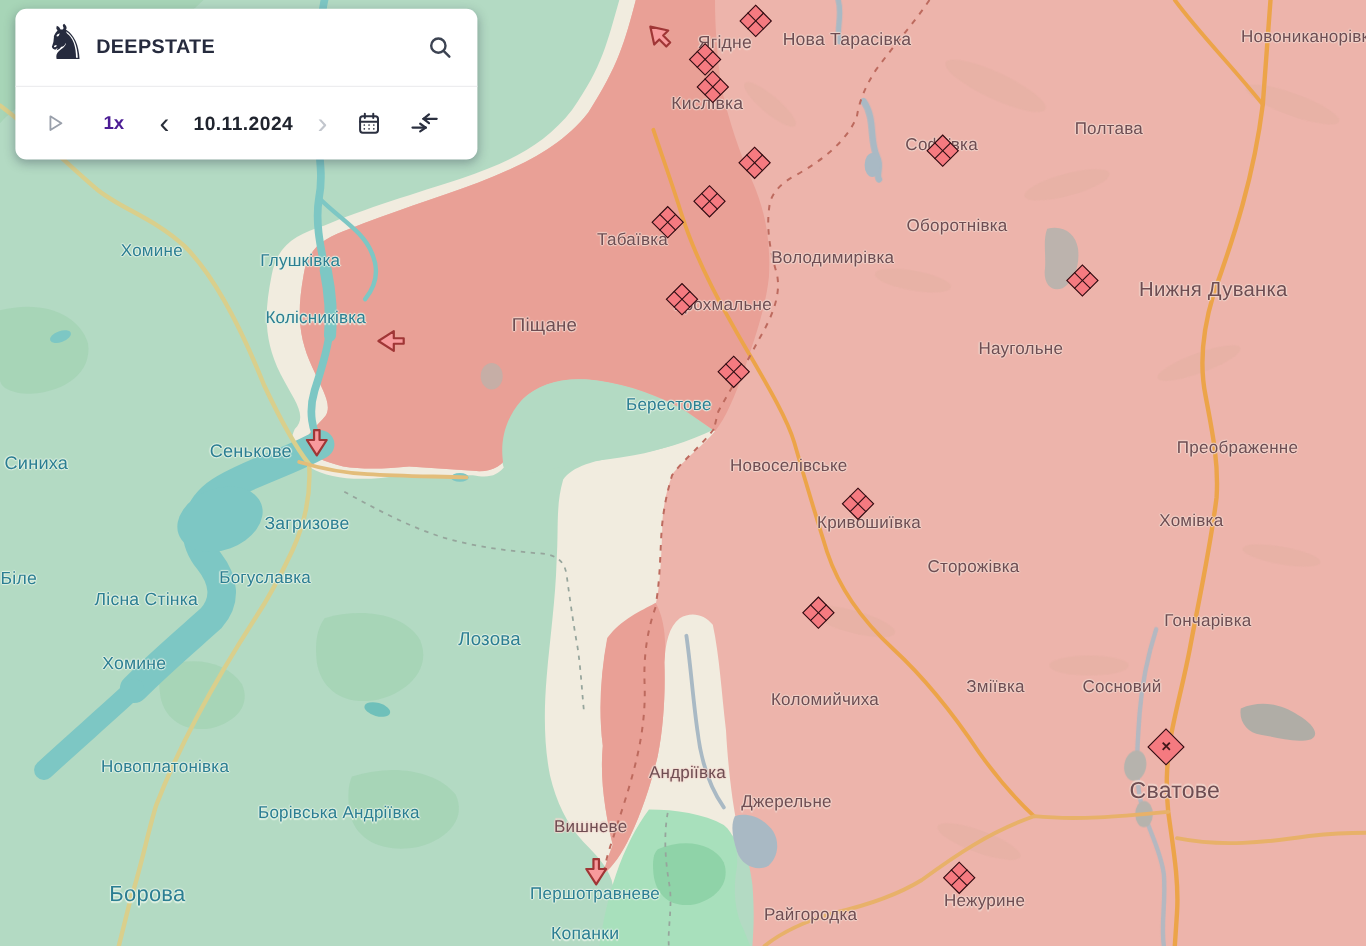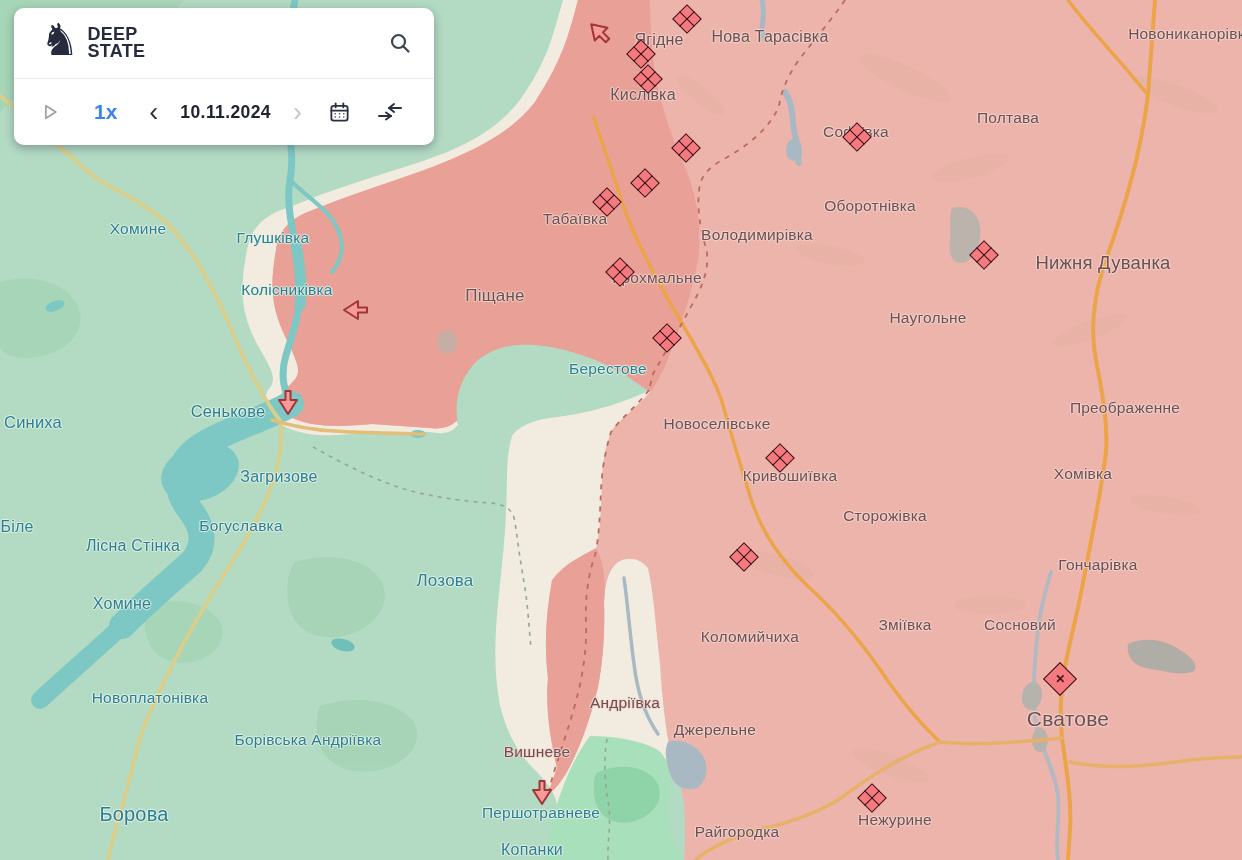--- a/index.html
+++ b/index.html
@@ -24,30 +24,30 @@
   .mk.strike .x{position:absolute;left:0;right:0;top:50%;transform:translateY(-54%) rotate(-45deg);
       text-align:center;font-size:12px;font-weight:700;color:#42161a;line-height:1;}
   
   .arrow{position:absolute;width:26px;height:30px;transform-origin:50% 50%;}
   
   .panel{position:absolute;left:14px;top:8px;width:420px;background:#fff;border-radius:10px;
          box-shadow:0 3px 10px rgba(30,35,60,.35);z-index:50;}
   .panel-top{display:flex;align-items:center;height:70px;padding:0 18px 0 26px;}
   .brand{display:flex;align-items:center;gap:8px;}
   .knight{font-size:44px;line-height:40px;color:#262b3e;margin-top:-6px;}
-  .brand-text{display:flex;flex-direction:column;font-weight:800;font-size:18px;
+  .brand-text{display:flex;font-weight:800;font-size:18px;
               line-height:.95;color:#262b3e;letter-spacing:.3px;}
   .spacer{flex:1;}
   .iconbtn{background:none;border:none;padding:4px;cursor:pointer;display:flex;
            align-items:center;justify-content:center;}
   .divider{height:1px;background:#ebebee;margin:0;}
   .panel-controls{display:flex;align-items:center;height:66px;padding:0 24px 0 20px;gap:0;}
   .ctl{background:none;border:none;cursor:pointer;display:flex;align-items:center;
        justify-content:center;padding:4px 6px;}
-  .speed{font-size:21px;font-weight:700;color:#3b82f6;margin-left:22px;}
+  .speed{font-size:17px;font-weight:700;color:#4c1d95;margin-left:22px;}
   .chev{font-size:27px;line-height:20px;font-weight:500;padding:0 4px;margin-left:22px;}
   .chev.prev{color:#2a2f3a;}
   .chev.next{color:#c2c6cd;margin-left:8px;}
   .date{font-size:17.5px;font-weight:700;color:#20242e;letter-spacing:.4px;padding:0 10px;
         margin-left:8px;cursor:pointer;}
   .cal{margin-left:16px;}
   .collapse{margin-left:14px;}
 </style>
 </head>
 <body>

